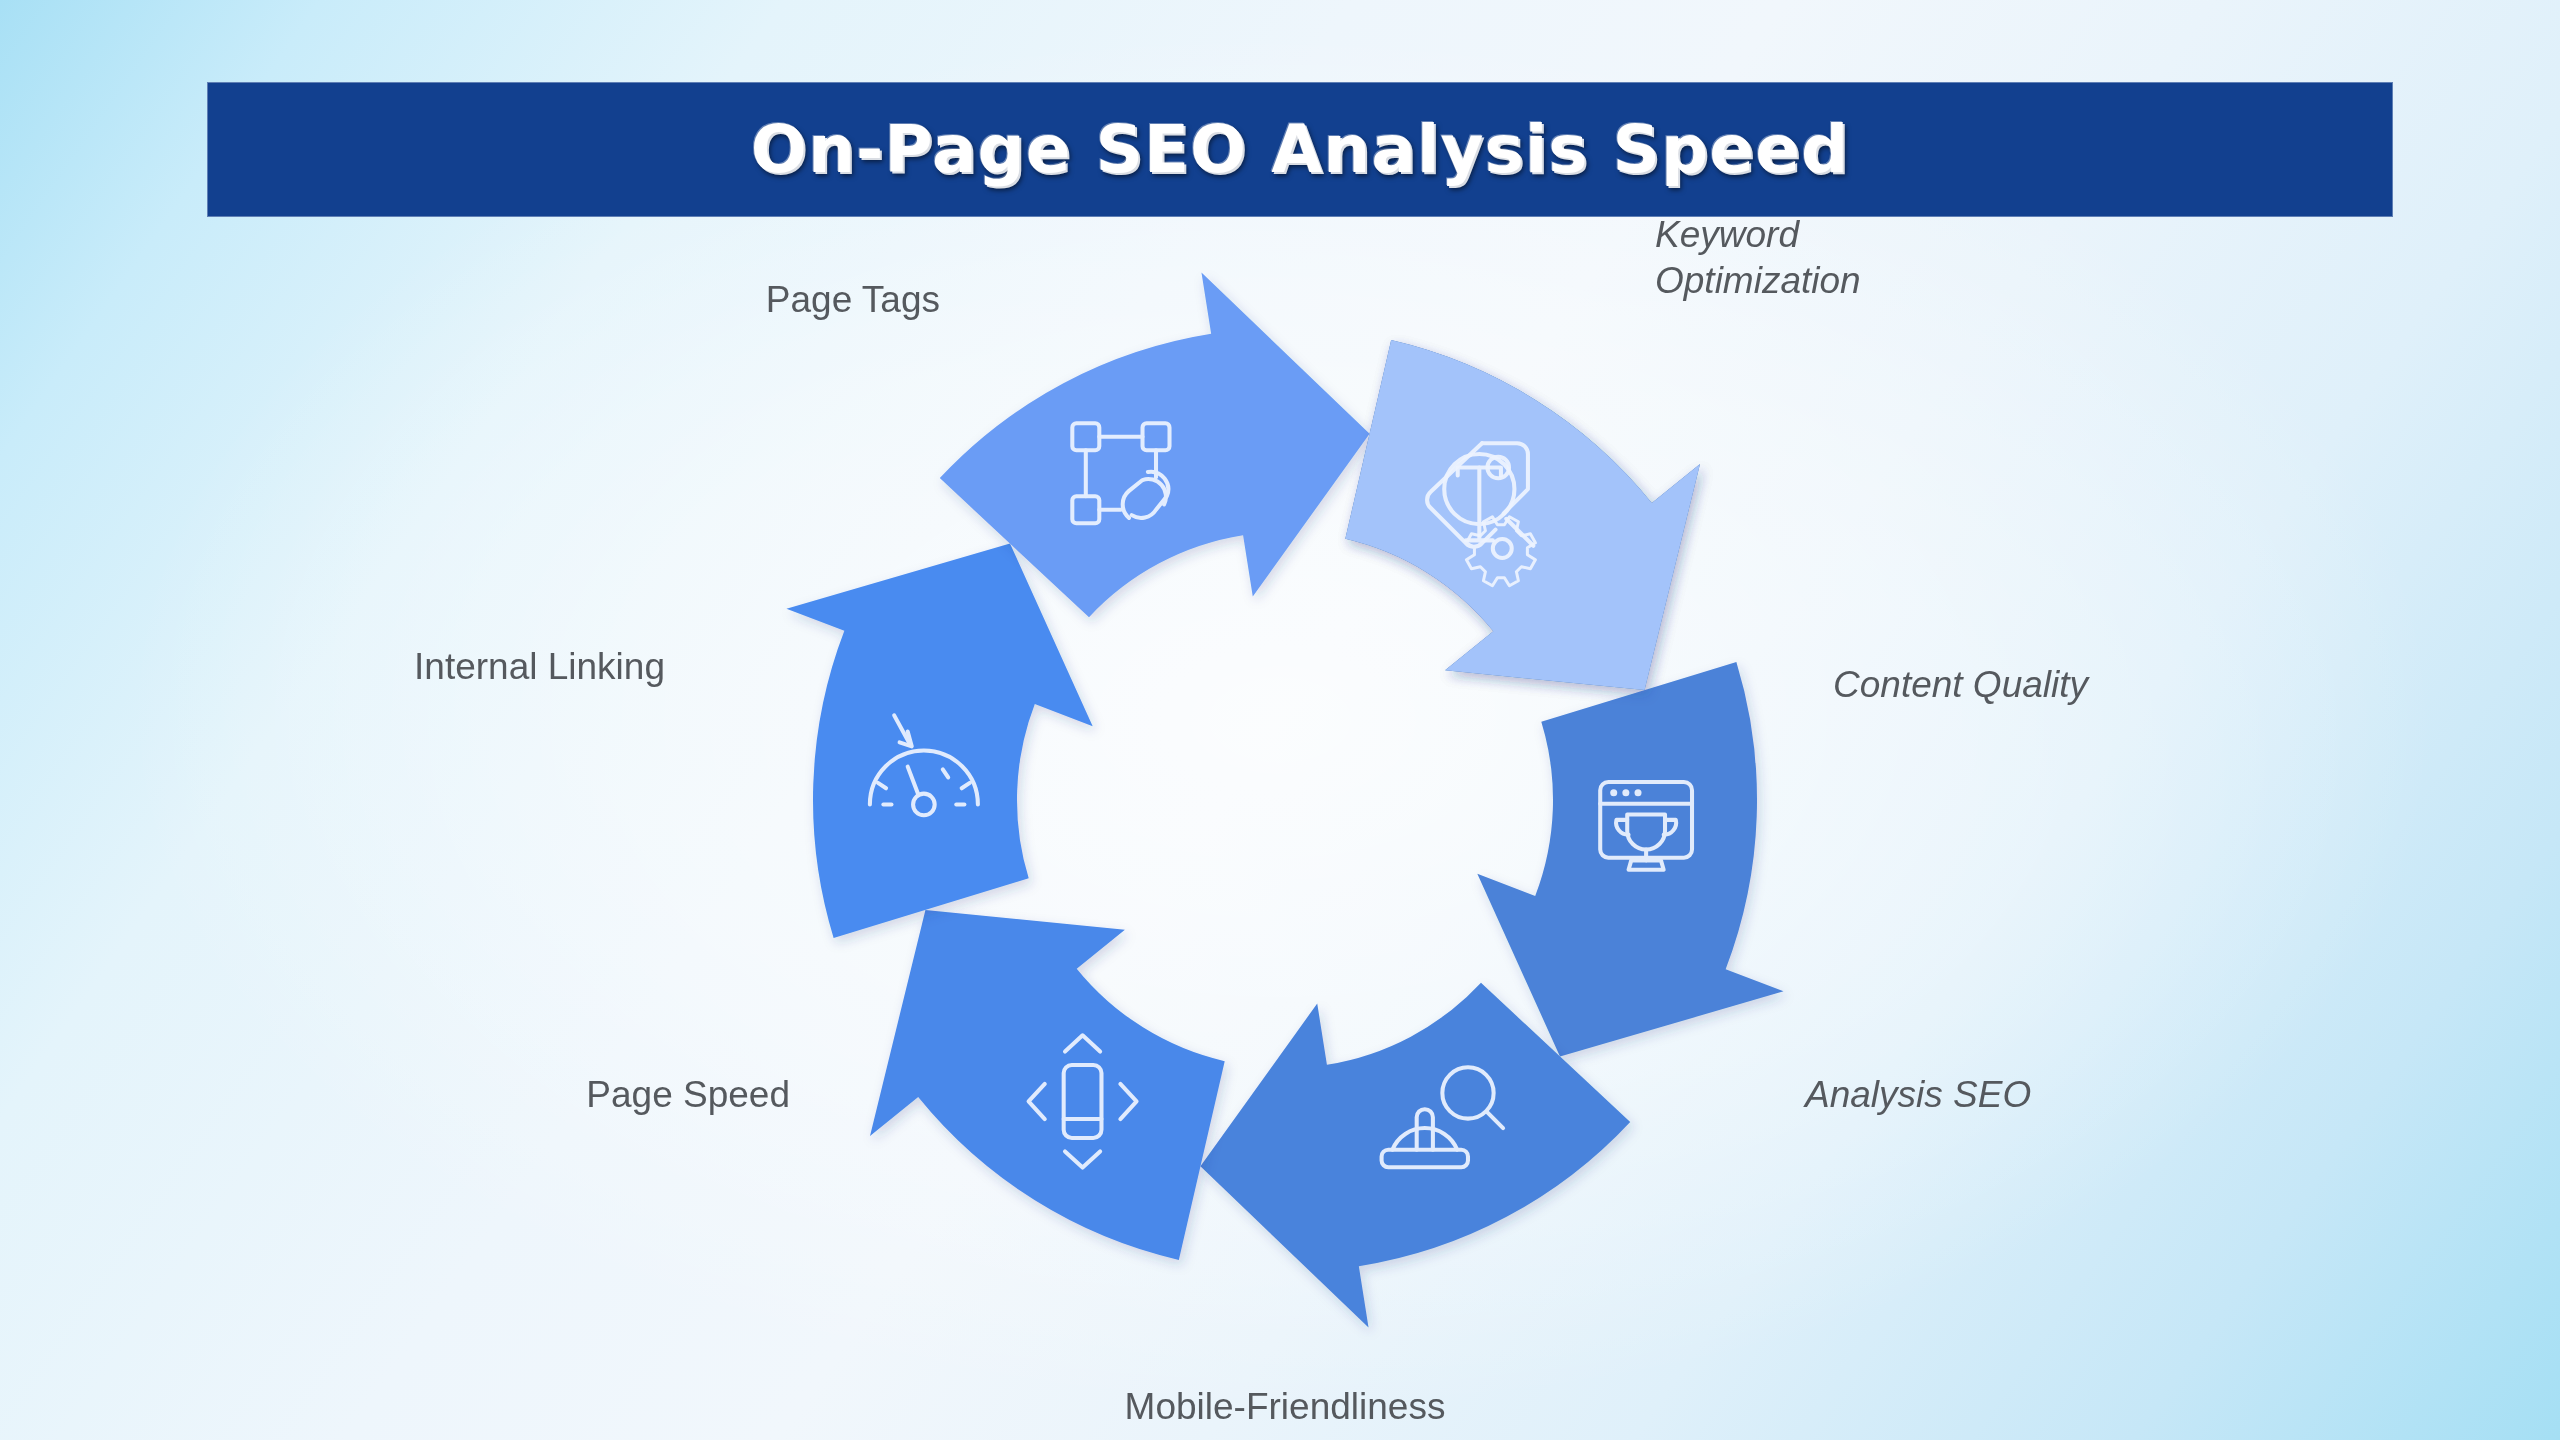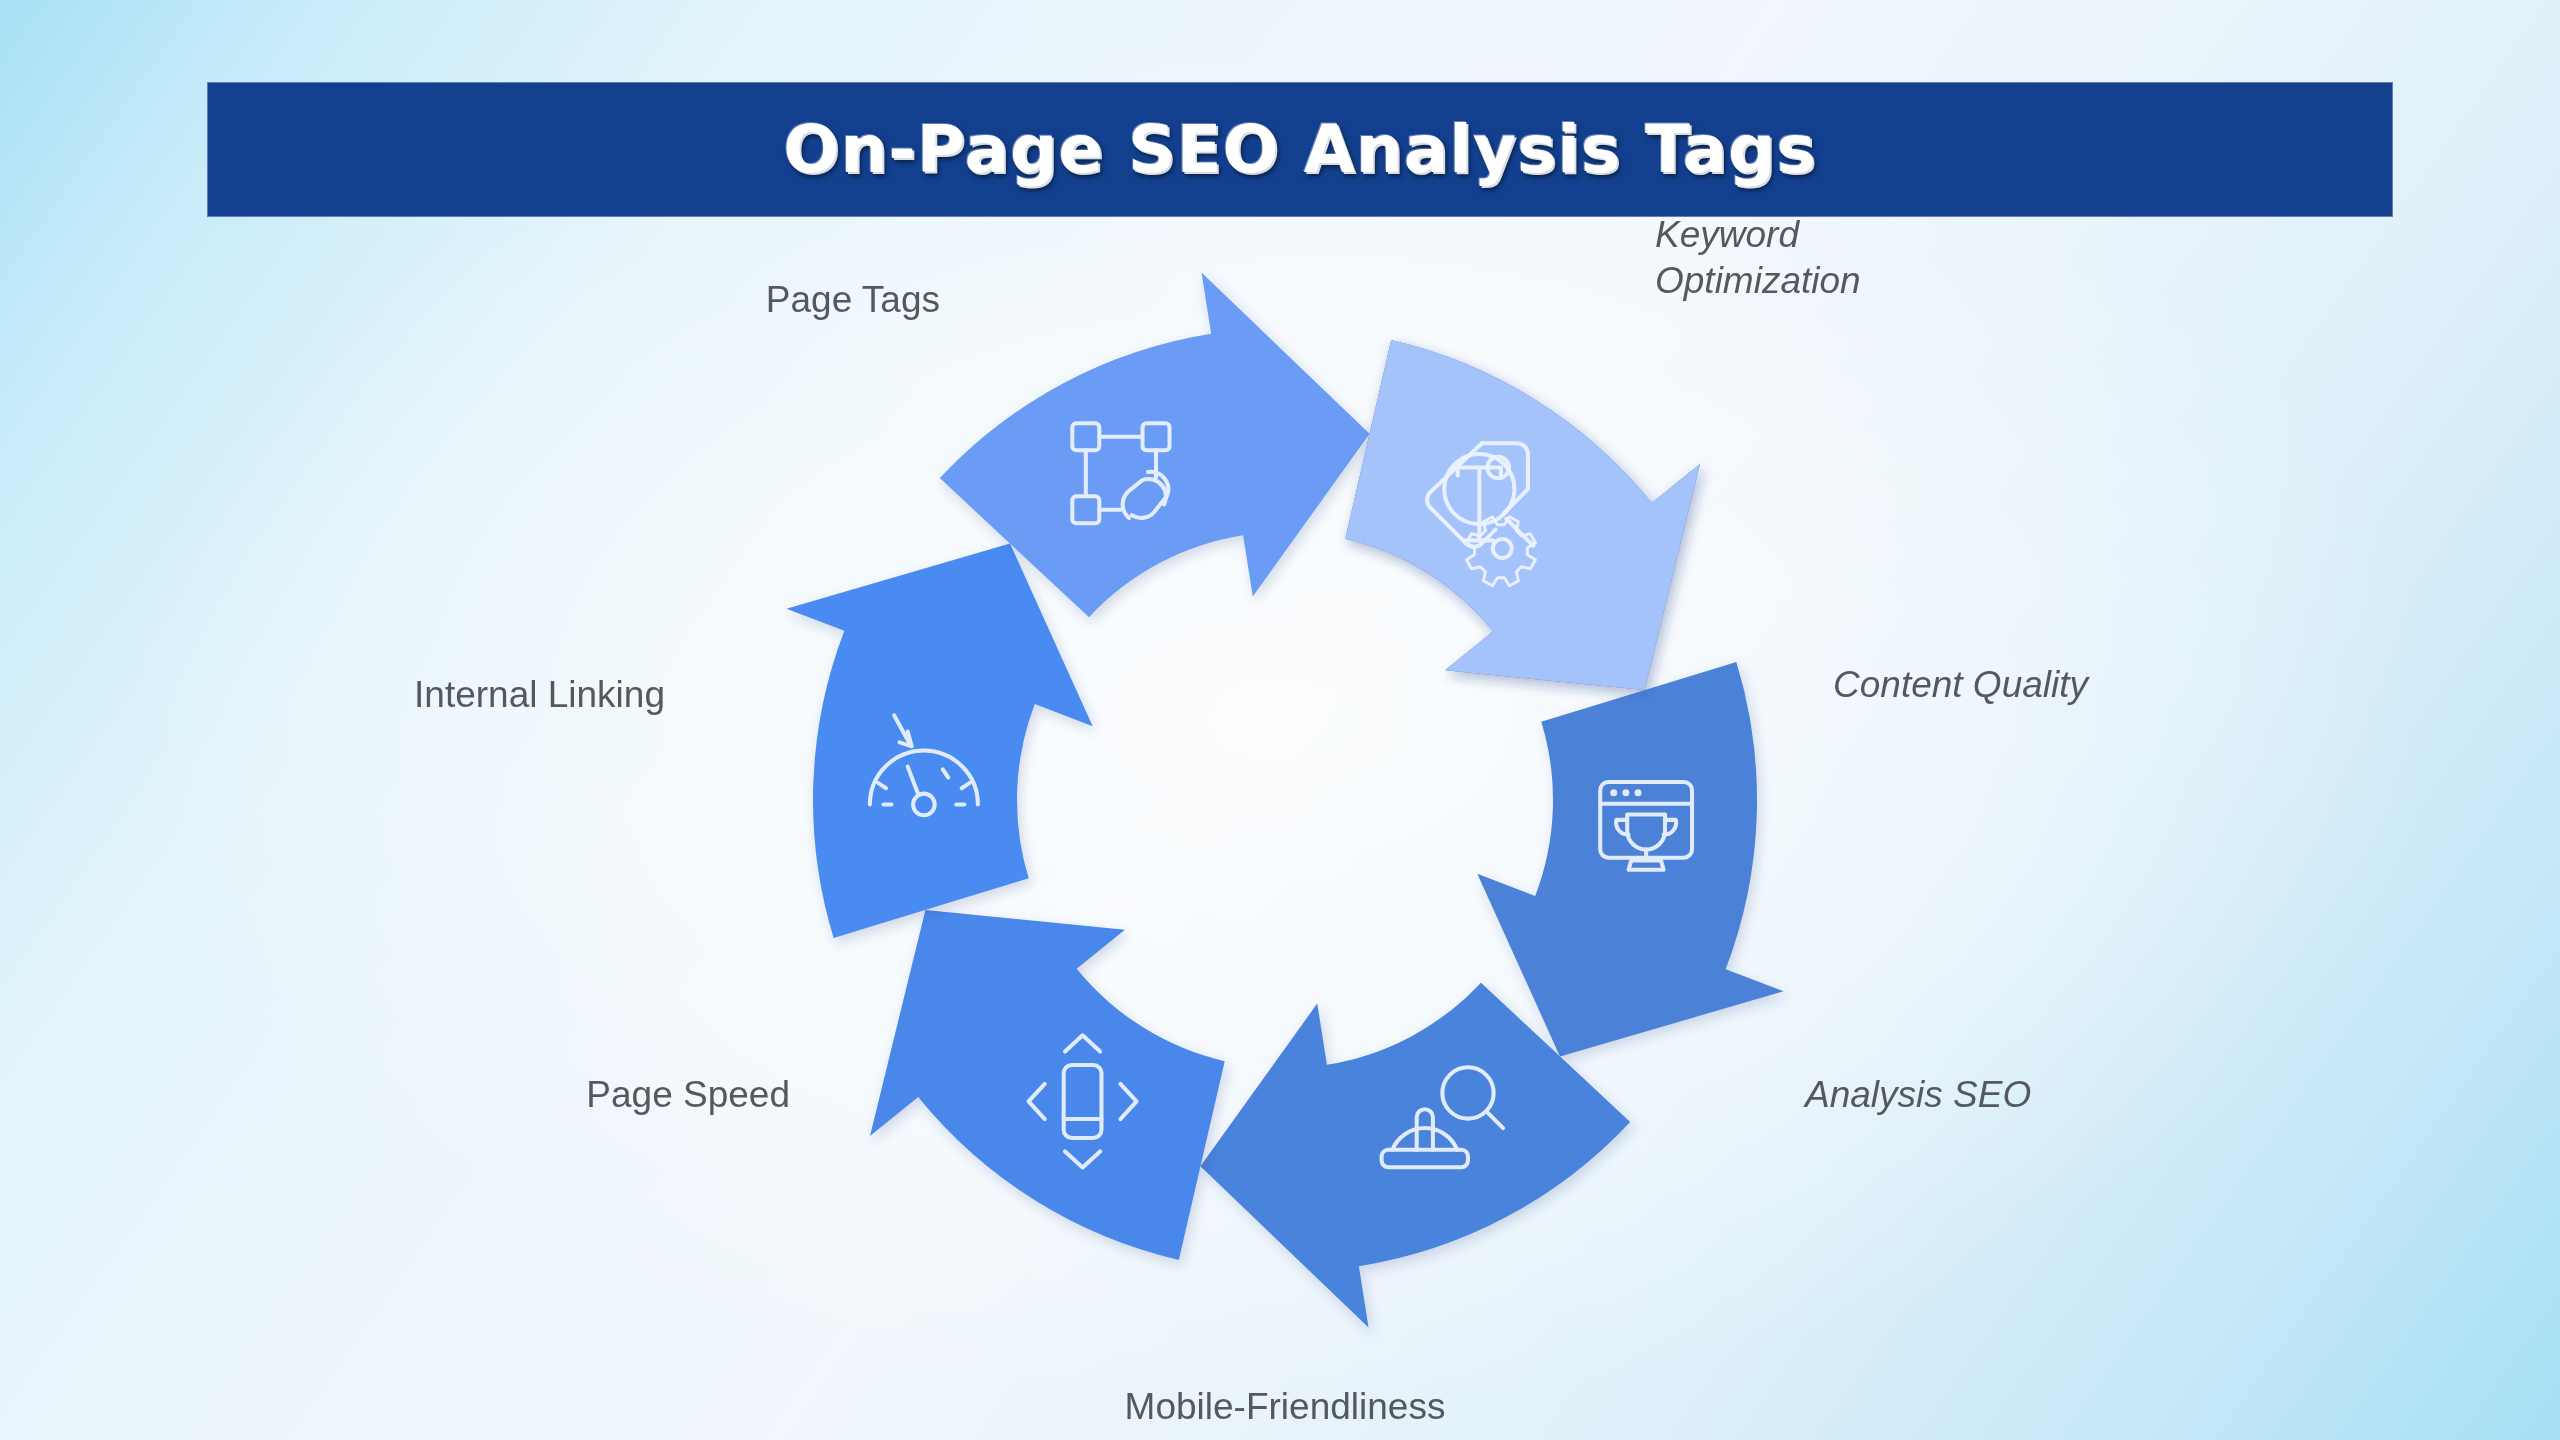--- a/index.html
+++ b/index.html
@@ -90,21 +90,21 @@
   .lbl-left  { text-align: right; }
   .lbl-right { text-align: left; font-style: italic;  }
   .lbl-center{ text-align: center;}
 </style>
 </head>
 <body>
 
 <div id="canvas">
 
   <div id="title-banner">
-    <div id="title-text">On-Page SEO Analysis Tags</div>
+    <div id="title-text">On-Page SEO Analysis Speed</div>
   </div>
 
   <svg id="cycle-svg" viewBox="0 0 2560 1440">
     <defs>
       <filter id="segShadow" x="-20%" y="-20%" width="150%" height="150%">
         <feDropShadow dx="3" dy="5" stdDeviation="6" flood-color="#1a3f80" flood-opacity="0.18"></feDropShadow>
       </filter>
     </defs>
     <g id="segments-group">
         <path d="M 1345.29 538.87 L 1391.18 340.10 A 472 472 0 0 1 1651.81 502.96 L 1700.00 463.94 L 1644.57 690.07 L 1445.09 670.36 L 1493.28 631.34 A 268 268 0 0 0 1345.29 538.87 Z" fill="#3B6CB0" filter="url(#segShadow)"></path>
@@ -183,17 +183,17 @@
       </g>
   </svg>
 
   <div id="labels-layer">
       <div class="seg-label lbl-right" style="left: 1655px; top: 212px;">Keyword
 Optimization</div>
       <div class="seg-label lbl-right" style="left: 1833px; top: 662px;">Content Quality</div>
       <div class="seg-label lbl-right" style="left: 1805px; top: 1072px;">Analysis SEO</div>
       <div class="seg-label lbl-center" style="left: 985px; width: 600px; top: 1372px; margin-top: 12px;">Mobile-Friendliness</div>
       <div class="seg-label lbl-left" style="right: 1770px; top: 1072px; text-align: right;">Page Speed</div>
-      <div class="seg-label lbl-left" style="right: 1895px; top: 672px; margin-left: 21px;">Internal Linking</div>
+      <div class="seg-label lbl-left" style="right: 1895px; top: 644px; margin-left: 21px;">Internal Linking</div>
       <div class="seg-label lbl-left" style="right: 1620px; top: 277px;">Page Tags</div>
     </div>
 
 </div>
 
 </body></html>

